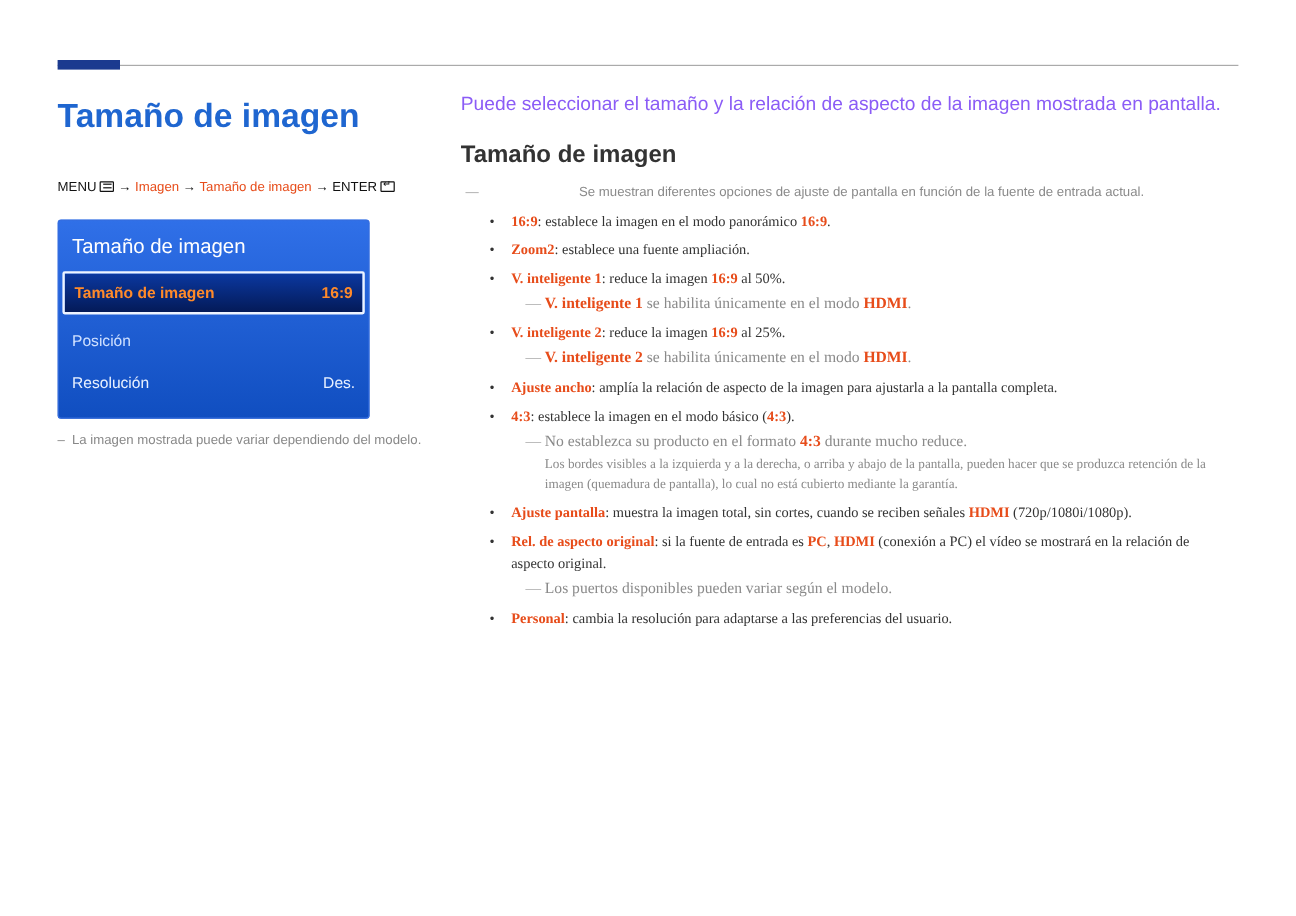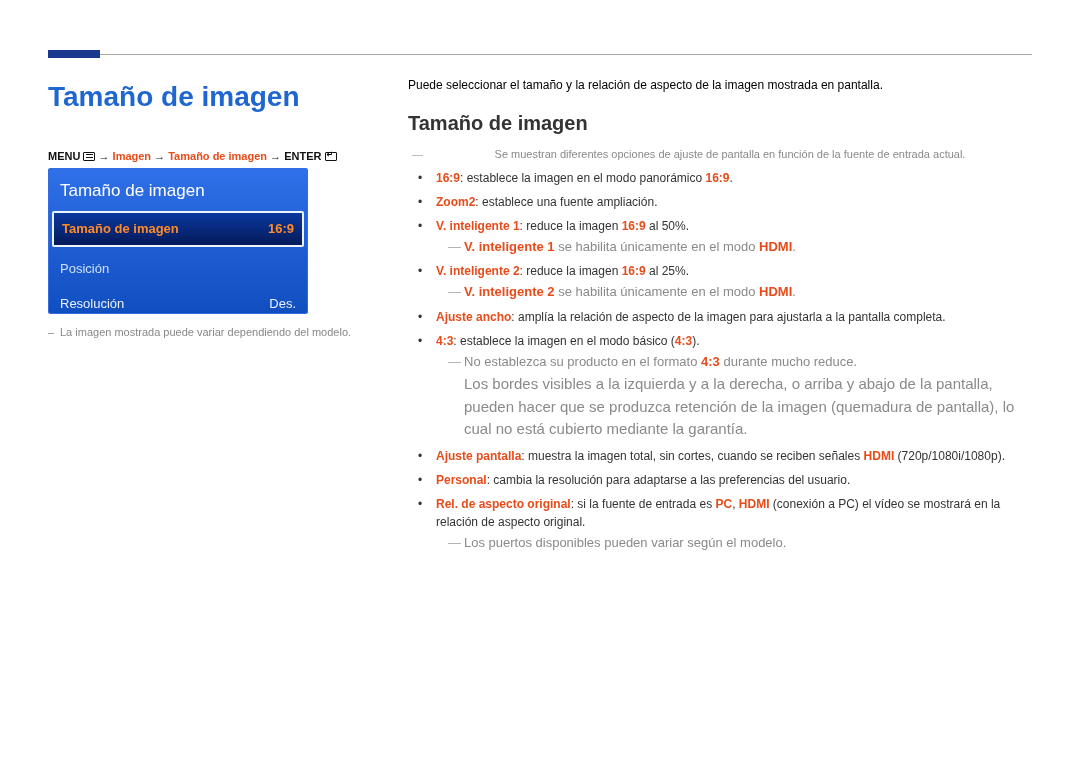--- a/index.html
+++ b/index.html
@@ -33,21 +33,21 @@
   .top-rule-marker {
     position: absolute;
     left: 0;
     top: 10px;
     width: 52px;
     height: 8px;
     background: #1b3a8f;
   }
   .columns {
     display: flex;
-    gap: 40px;
+    gap: 16px;
   }
   .left-col {
     width: 320px;
     flex-shrink: 0;
   }
   .right-col {
     flex: 1;
   }
   .h1 {
     color: #1f66d0;
@@ -56,23 +56,23 @@
     margin: 0 0 30px 0;
   }
   .h2 {
     font-size: 20px;
     font-weight: bold;
     color: #333;
     margin: 14px 0 8px 0;
   }
   .breadcrumb {
     font-size: 11px;
-    margin-bottom: 3px;
+    margin-bottom: 18px;
     color: #111;
-    font-weight: bold;
+    font-weight: normal;
   }
   .breadcrumb .hl {
     color: #e74c1a;
   }
   .icon-box {
     display: inline-block;
     width: 12px;
     height: 9px;
     border: 1.4px solid #111;
     border-radius: 1px;
@@ -134,39 +134,39 @@
   .osd-sub {
     position: relative;
     color: #cfe0ff;
   }
   .osd-sub::before {
     content: "·";
     position: absolute;
     left: 12px;
   }
   .osd-row:last-child {
-    padding-bottom: 0;
+    padding-bottom: 20px;
   }
 
   .note {
     color: #888;
     font-size: 11px;
     margin-top: 10px;
     position: relative;
     padding-left: 12px;
   }
   .note::before {
     content: "–";
     position: absolute;
     left: 0;
   }
 
   .intro {
-    font-size: 12px;
-    color: #000000;
+    font-size: 16px;
+    color: #8b5cf6;
     margin-bottom: 12px;
   }
 
   .grey-note {
     color: #8a8a8a;
     font-size: 11px;
     position: relative;
     padding-left: 20px;
     margin: 2px 0;
     text-align: center;
@@ -179,22 +179,23 @@
   }
 
   ul.bullets {
     list-style: none;
     padding-left: 20px;
     margin: 4px 0;
   }
   ul.bullets > li {
     position: relative;
     padding-left: 8px;
-    margin: 6px 0;
+    margin: 6px 14px;
     font-size: 12px;
+    font-family: Liberation Serif, serif;
   }
   ul.bullets > li::before {
     content: "•";
     position: absolute;
     left: -10px;
     color: #333;
   }
   .hl { color: #e74c1a; }
   b { font-weight: bold; }
   .indent-grey {
@@ -205,21 +206,21 @@
     margin: 2px 0 2px 8px;
   }
   .indent-grey::before {
     content: "―";
     position: absolute;
     left: 4px;
     color: #aaa;
   }
   .indent-grey-text {
     color: #8a8a8a;
-    font-size: 15px;
+    font-size: 11px;
     margin: 2px 0 2px 28px;
   }
 </style>
 </head>
 <body>
 
 <div class="page">
   <div class="top-rule-wrap">
     <div class="top-rule-line"></div>
     <div class="top-rule-marker"></div>
@@ -291,22 +292,22 @@
           <b class="hl">4:3</b><span>: establece la imagen en el modo básico (</span><b class="hl">4:3</b><span>).</span>
           <div class="indent-grey">
             <span>No establezca su producto en el formato </span><b class="hl">4:3</b><span> durante mucho reduce.</span>
           </div>
           <div class="indent-grey-text">Los bordes visibles a la izquierda y a la derecha, o arriba y abajo de la pantalla, pueden hacer que se produzca retención de la imagen (quemadura de pantalla), lo cual no está cubierto mediante la garantía.</div>
         </li>
         <li>
           <b class="hl">Ajuste pantalla</b><span>: muestra la imagen total, sin cortes, cuando se reciben señales </span><b class="hl">HDMI</b><span> (720p/1080i/1080p).</span>
         </li>
         <li>
-          <b class="hl">Personal</b><span>: cambia la resolución para adaptarse a las preferencias del usuario.</span>
-        </li>
-        <li>
           <b class="hl">Rel. de aspecto original</b><span>: si la fuente de entrada es </span><b class="hl">PC</b><span>, </span><b class="hl">HDMI</b><span> (conexión a PC) el vídeo se mostrará en la relación de aspecto original.</span>
           <div class="indent-grey">Los puertos disponibles pueden variar según el modelo.</div>
+        </li>
+        <li>
+          <b class="hl">Personal</b><span>: cambia la resolución para adaptarse a las preferencias del usuario.</span>
         </li>
       </ul>
     </div>
   </div>
 </div>
 
 </body></html>

